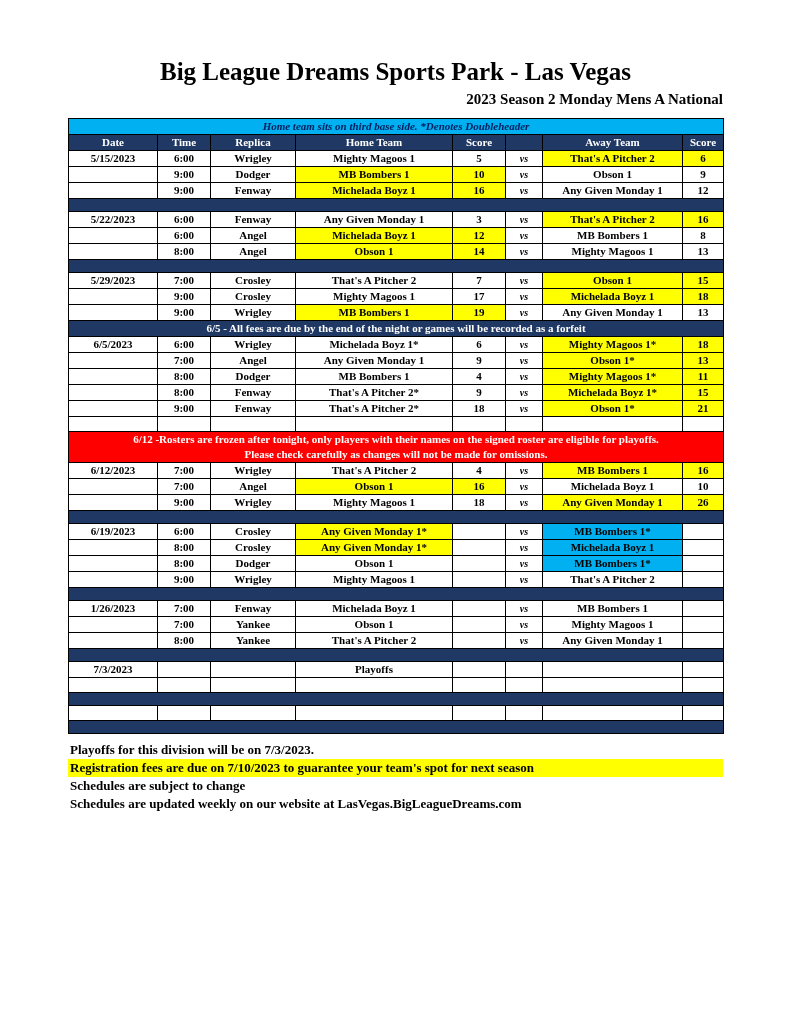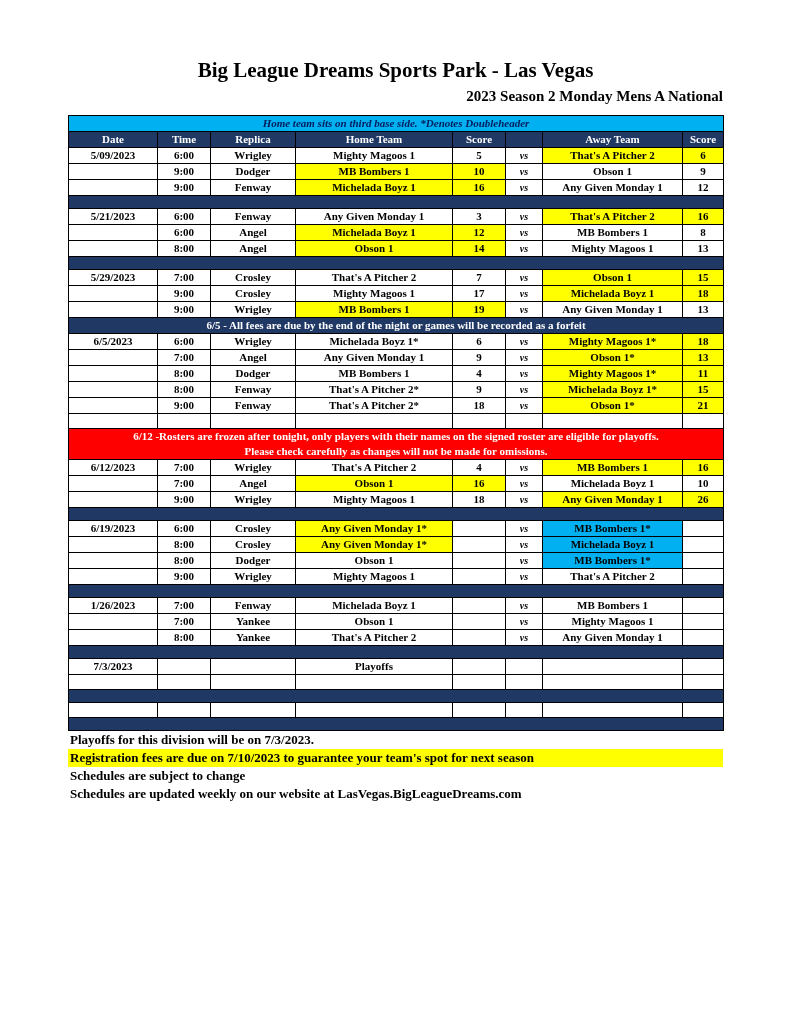--- a/index.html
+++ b/index.html
@@ -10,37 +10,37 @@
     --notice-text:#002060;
     --header-text:#ffffff;
   }
   *{box-sizing:border-box;}
   html,body{margin:0;padding:0;}
   body{
     width:791px;height:1024px;background:#ffffff;overflow:hidden;
     font-family:"Liberation Serif", serif;
   }
   .page{width:655px;margin:0 auto;padding-top:58px;font-weight:bold;}
-  h1{font-size:21px;text-align:center;margin:0 0 5px 0;color:#000;}
+  h1{font-size:25px;text-align:center;margin:0 0 5px 0;color:#000;}
   h2{font-size:15px;text-align:right;margin:0 0 10px 0;color:#000;}
   table{border-collapse:collapse;width:655px;table-layout:fixed;}
   td,th{
     border:1px solid #000;font-size:11px;font-weight:bold;text-align:center;
     padding:0;height:15px;line-height:15px;overflow:hidden;white-space:nowrap;color:#000;
   }
   tr.notice td{background:var(--cyan);color:var(--notice-text);font-style:italic;}
   tr.head th{background:var(--navy);color:var(--header-text);}
   tr.sep td{background:var(--navy);height:13px;line-height:13px;}
   tr.banner-navy td{background:var(--navy);color:var(--header-text);}
   tr.banner-red td{background:var(--red);color:#ffffff;height:auto;}
   tr.banner-red td div{line-height:15px;}
   td.vs{font-style:italic;font-size:10px;}
   .bg-yellow{background:var(--yellow);}
   .bg-cyan{background:var(--cyan);text-align:center;}
-  .footer{margin-top:0;font-size:13px;color:#000;}
+  .footer{margin-top:7px;font-size:13px;color:#000;}
   .footer div{line-height:18px;padding-left:2px;}
   .footer .hl{background:var(--yellow);}
 </style>
 </head>
 <body>
 
 <div class="page">
   <h1>Big League Dreams Sports Park - Las Vegas</h1>
   <h2>2023 Season 2 Monday Mens A National</h2>
 
@@ -65,21 +65,21 @@
           <th>Replica</th>
           <th>Home Team</th>
           <th>Score</th>
           <th></th>
           <th>Away Team</th>
           <th>Score</th>
         </tr>
     </thead>
     <tbody>
         <tr>
-          <td>5/09/2023</td>
+          <td>5/15/2023</td>
           <td>6:00</td>
           <td>Wrigley</td>
           <td>Mighty Magoos 1</td>
           <td>5</td>
           <td class="vs">vs</td>
           <td class="bg-yellow">That's A Pitcher 2</td>
           <td class="bg-yellow">6</td>
         </tr>
         <tr>
           <td></td>
@@ -98,21 +98,21 @@
           <td class="bg-yellow">Michelada Boyz 1</td>
           <td class="bg-yellow">16</td>
           <td class="vs">vs</td>
           <td>Any Given Monday 1</td>
           <td>12</td>
         </tr>
         <tr class="sep">
           <td colspan="8"></td>
         </tr>
         <tr>
-          <td>5/21/2023</td>
+          <td>5/22/2023</td>
           <td>6:00</td>
           <td>Fenway</td>
           <td>Any Given Monday 1</td>
           <td>3</td>
           <td class="vs">vs</td>
           <td class="bg-yellow">That's A Pitcher 2</td>
           <td class="bg-yellow">16</td>
         </tr>
         <tr>
           <td></td>

